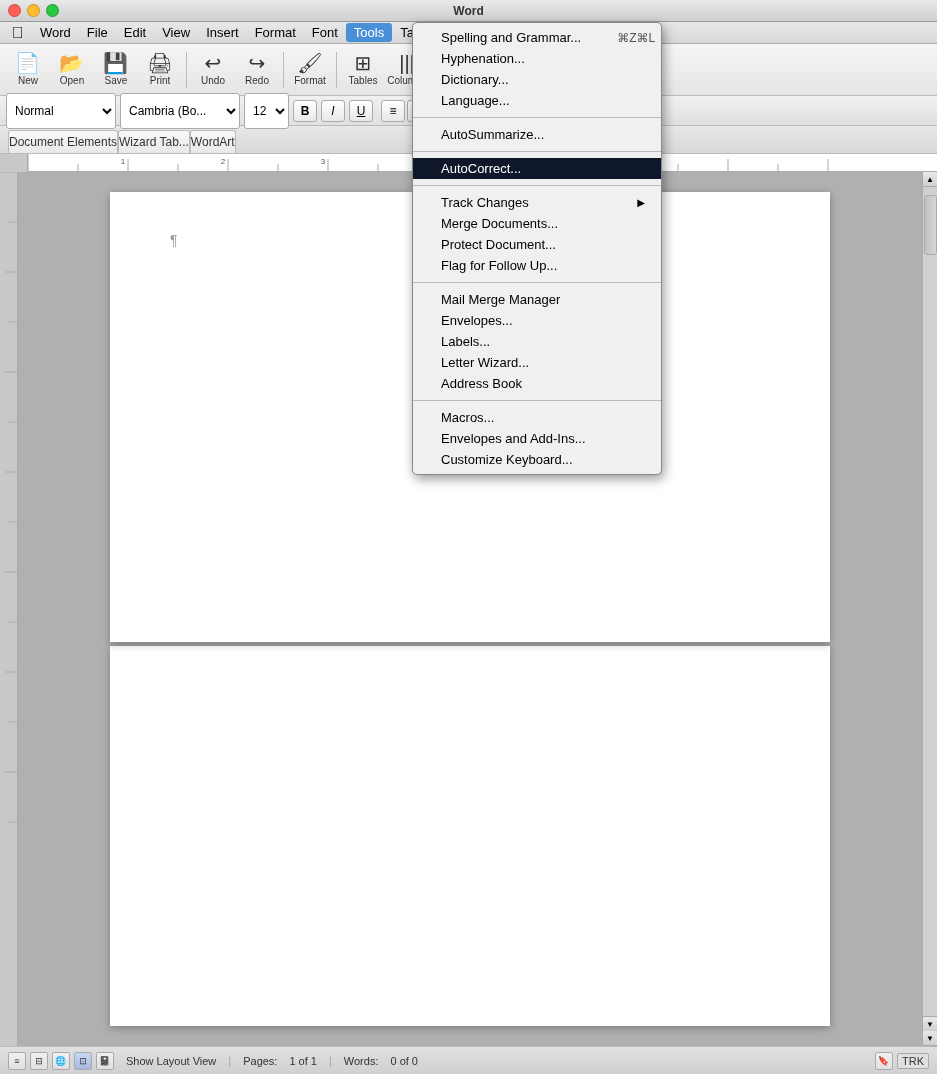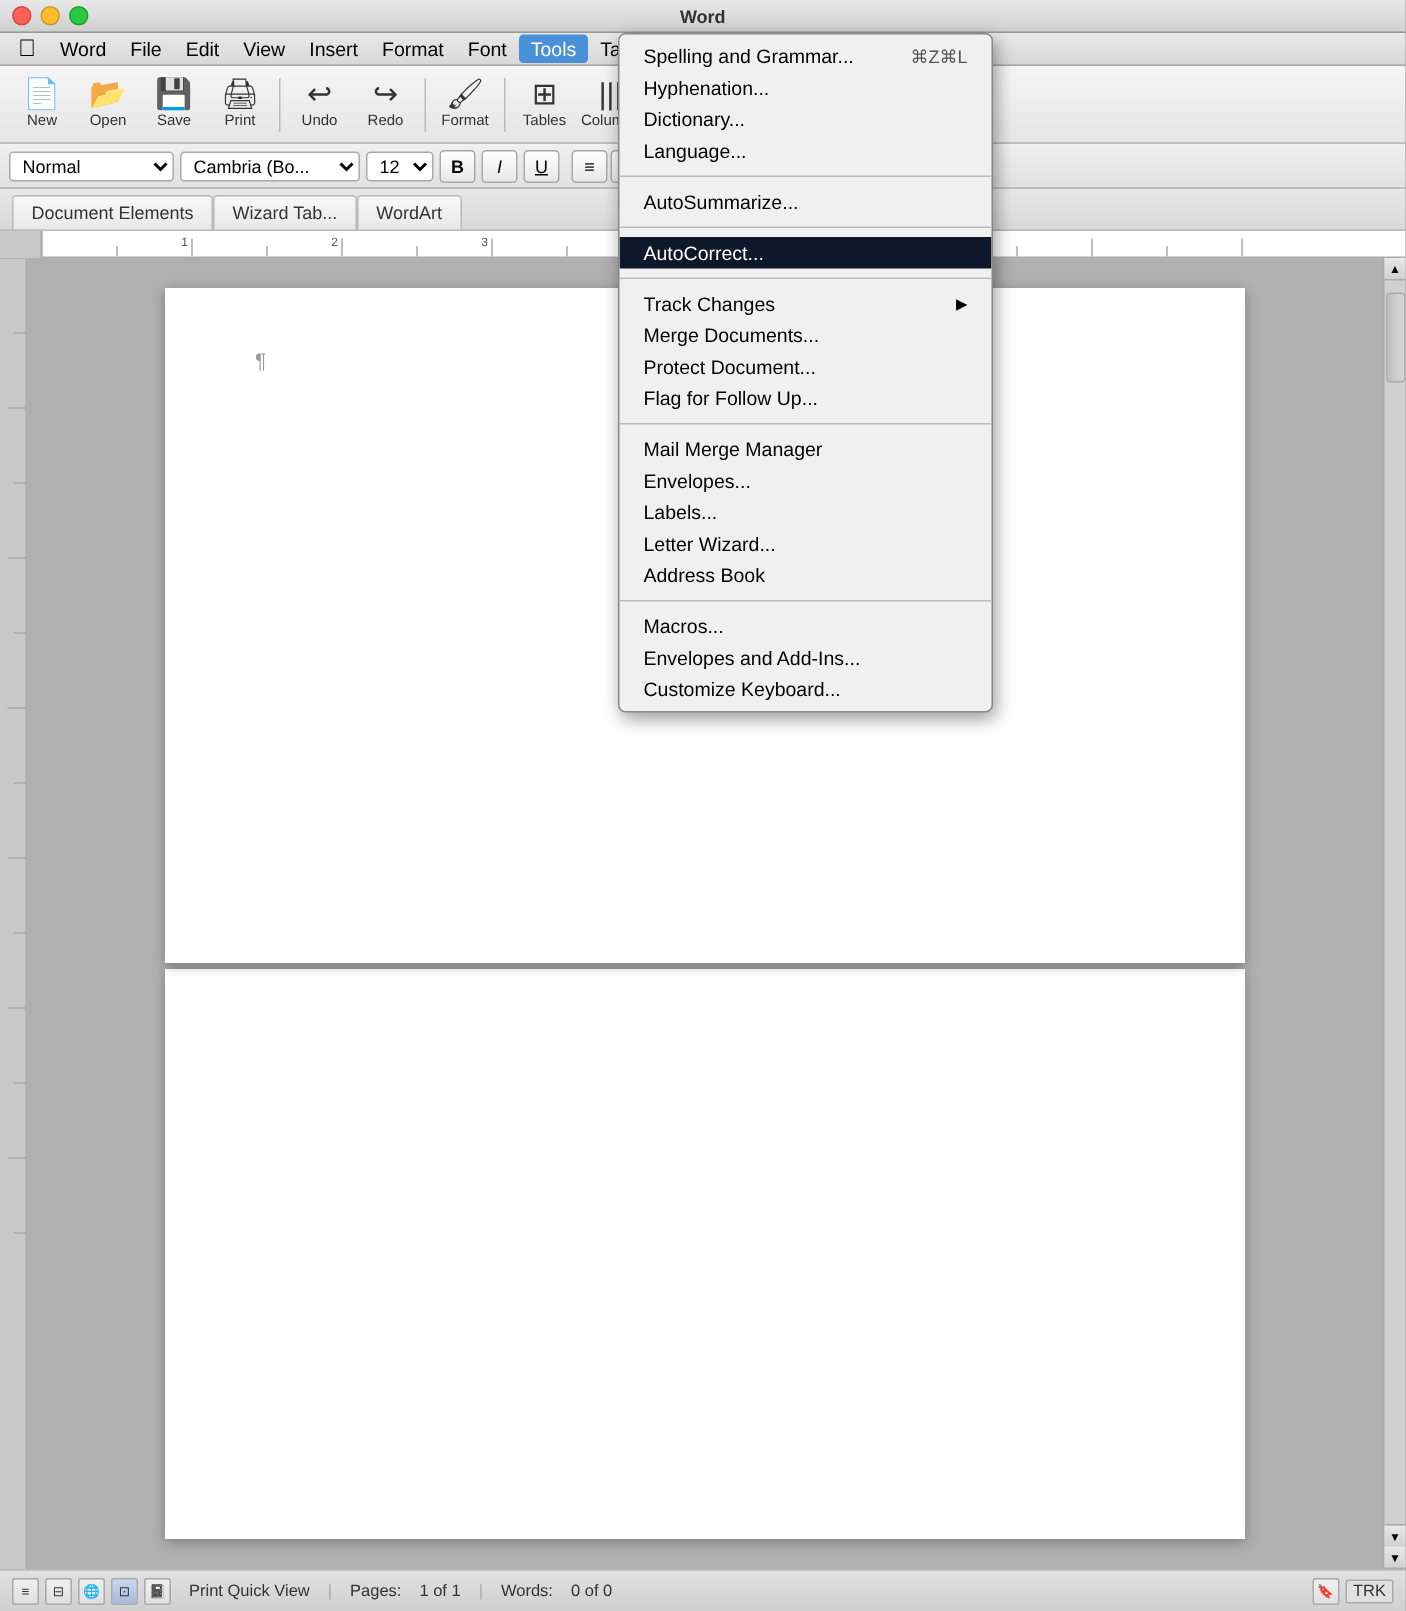--- a/index.html
+++ b/index.html
@@ -107,21 +107,21 @@
       width: 100%;
       height: 30px;
       background: linear-gradient(to bottom, #f0f0f0, #e0e0e0);
       border-bottom: 1px solid #bbb;
       display: flex;
       align-items: center;
       padding: 0 6px;
       gap: 4px;
     }
     .format-select {
-      height: 20px;
+      height: 36px;
       border: 1px solid #aaa;
       border-radius: 3px;
       background: white;
       font-size: 12px;
       padding: 0 4px;
     }
     .style-select { width: 110px; }
     .font-select { width: 120px; }
     .size-select { width: 45px; }
     .format-btn {
@@ -144,21 +144,21 @@
     .ribbon {
       width: 100%;
       height: 28px;
       background: linear-gradient(to bottom, #e8e8e8, #d8d8d8);
       border-bottom: 1px solid #bbb;
       display: flex;
       align-items: flex-end;
       padding: 0 8px;
     }
     .ribbon-tab {
-      padding: 4px 12px;
+      padding: 4px 0;
       font-size: 12px;
       cursor: pointer;
       border: 1px solid #bbb;
       border-bottom: none;
       border-radius: 3px 3px 0 0;
       background: linear-gradient(to bottom, #f8f8f8, #e8e8e8);
       color: #333;
       margin-top: 21px;
     }
 
@@ -316,21 +316,21 @@
       padding: 3px 16px;
       cursor: pointer;
       font-size: 13px;
       color: #000;
       white-space: nowrap;
     }
     .menu-row.highlighted {
       background: #0f172a;
       color: white;
     }
-    .menu-row-label { flex: 1; }
+    .menu-row-label { flex: 1; margin-left: 12px; }
     .menu-row-shortcut {
       font-size: 12px;
       color: #555;
       margin-left: 36px;
     }
     .menu-row-arrow { margin-left: 8px; font-size: 10px; }
   </style>
 </head>
 <body>
 
@@ -585,21 +585,21 @@
 </div>
 
 <div class="status-bar" style="position:fixed;bottom:0;width:937px;">
   <div class="status-icons">
     <div class="status-icon">≡</div>
     <div class="status-icon">⊟</div>
     <div class="status-icon">🌐</div>
     <div class="status-icon active">⊡</div>
     <div class="status-icon">📓</div>
   </div>
-  <span>Print Quick View</span>
+  <span>Show Layout View</span>
   <span class="status-sep">|</span>
   <span>Pages:</span>
   <span>1 of 1</span>
   <span class="status-sep">|</span>
   <span>Words:</span>
   <span>0 of 0</span>
   <span style="flex:1;"></span>
   <div style="display:flex;align-items:center;gap:4px;">
     <div class="status-icon">🔖</div>
     <span style="font-size:11px;border:1px solid #aaa;padding:1px 4px;border-radius:2px;background:#e0e0e0;">TRK</span>

